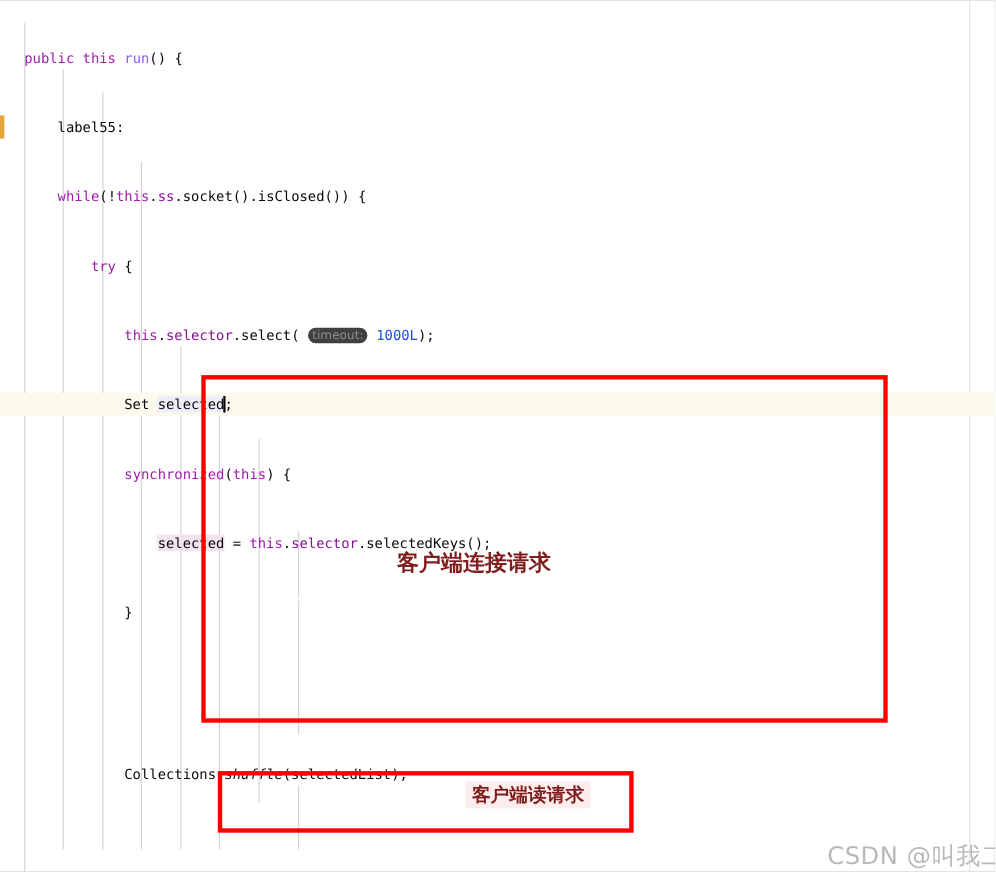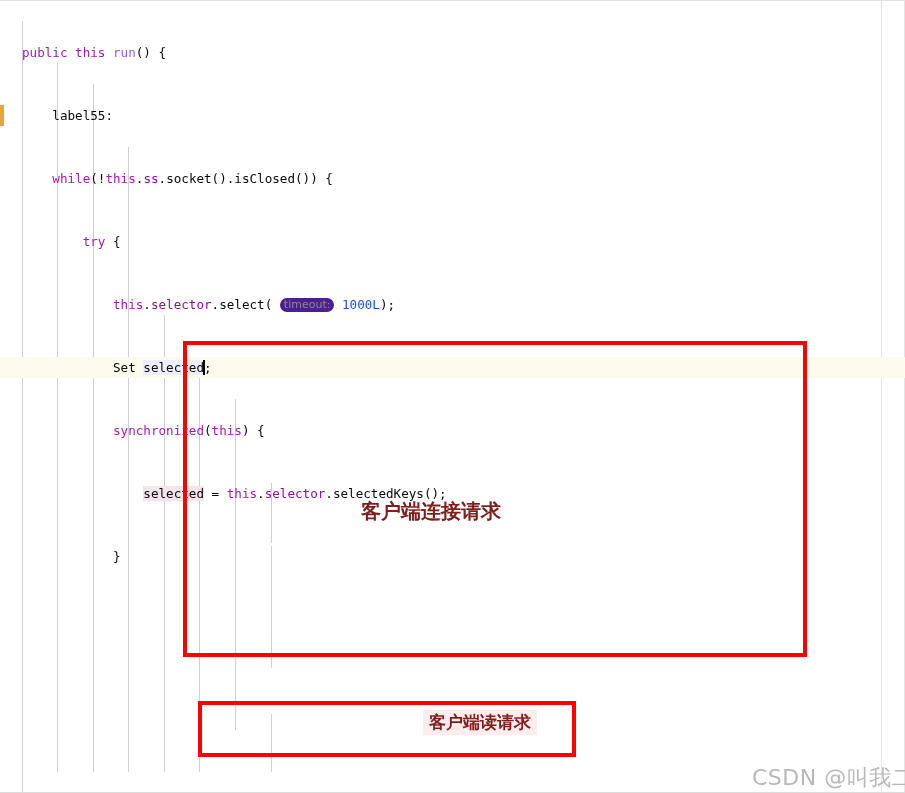--- a/index.html
+++ b/index.html
@@ -45,21 +45,21 @@
   .fn   { color:#8b5cf6; }
   .fld  { color:#871094; }
   .num  { color:#1750eb; }
   .ital { color:#080808; font-style:italic; }
   .sel  { background:#f2e3ec; }
   .selb { background:#eeeef8; }
 
   
   .inlay {
     display:inline-block;
-    background:#4c1d95;
+    background:#404040;
     color:#8c8c8c;
     border-radius:7px;
     padding:0 4px;
     font-size:11px;
     line-height:14px;
     vertical-align:1px;
     font-family:"DejaVu Sans","Liberation Sans",sans-serif;
   }
 
   
@@ -181,20 +181,21 @@
 
 <div class="ln">            <span class="kw">synchronized</span>(<span class="kw">this</span>) {</div>
 
 <div class="ln">                <span class="sel">selected</span> = <span class="kw">this</span>.<span class="fld">selector</span>.selectedKeys();</div>
 
 <div class="ln">            }</div>
 
 <div class="ln"> </div>
 
 
+<div class="ln">            Collections.<span class="ital">shuffle</span>(selectedList);</div>
 
 
 
 
 
 
 
 
 
 

